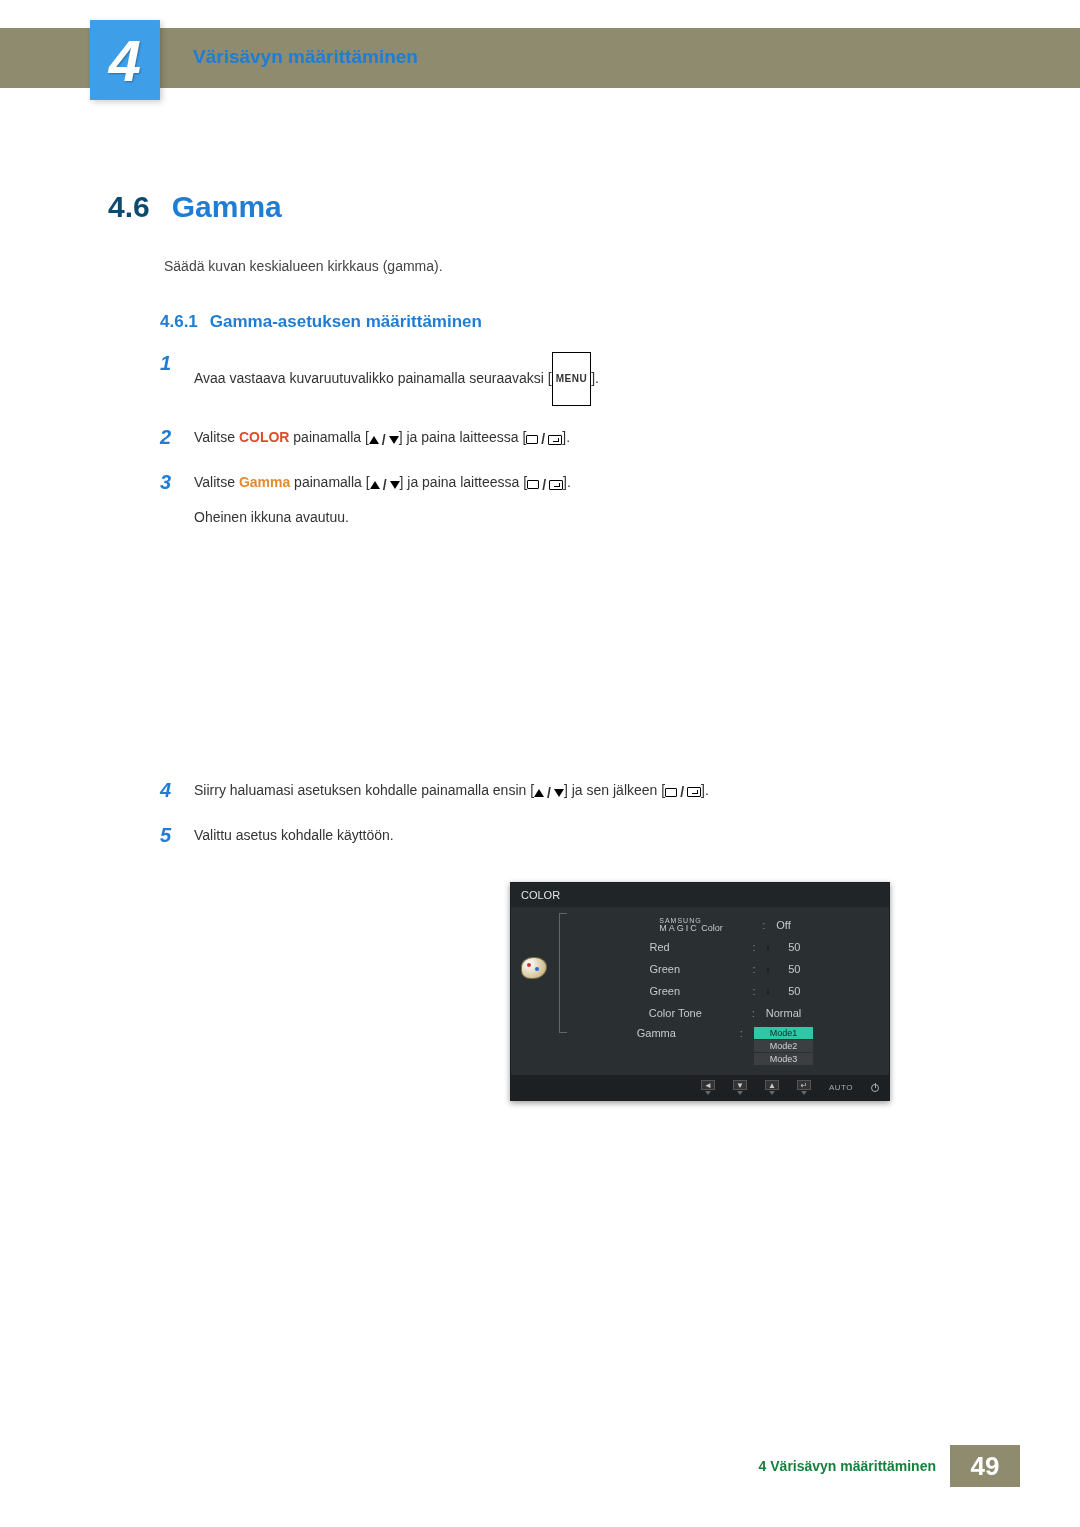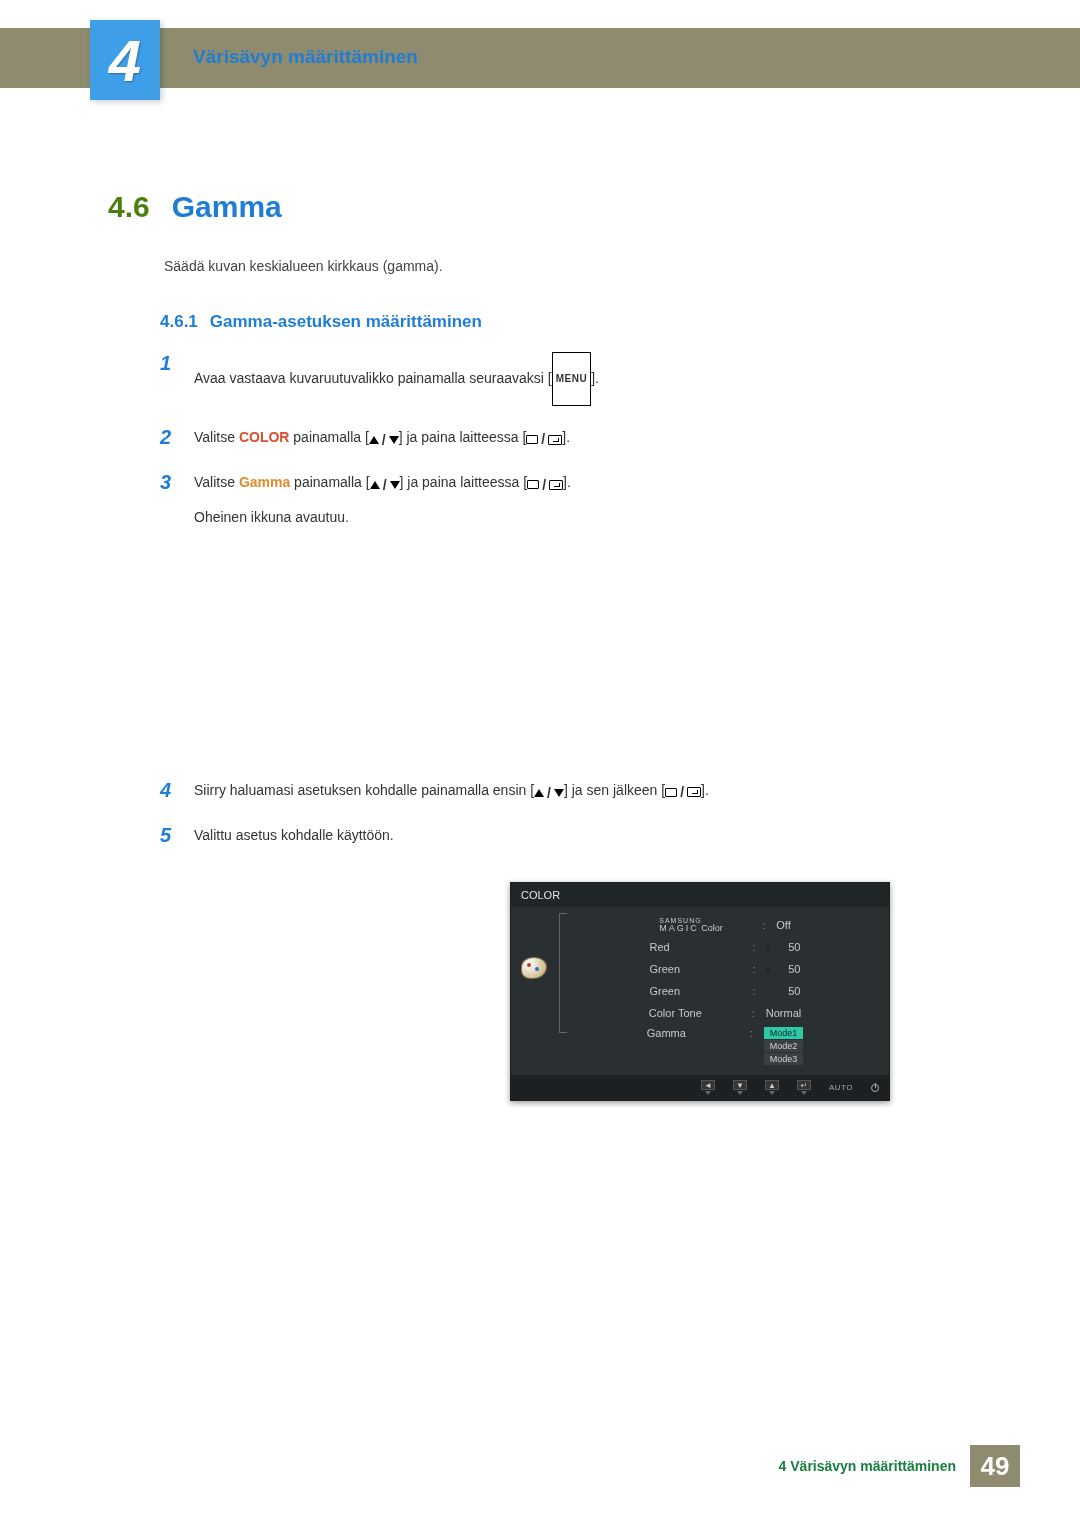--- a/index.html
+++ b/index.html
@@ -56,21 +56,21 @@
   }
   
   .sec-row {
     position: absolute;
     top: 190px;
     left: 108px;
     display: flex;
     align-items: baseline;
     gap: 22px;
   }
-  .sec-num { color: #4d7c0f; font-size: 30px; font-weight: 700; }
+  .sec-num { color: #0c4a6e; font-size: 30px; font-weight: 700; }
   .sec-title { color: #1f7dd4; font-size: 30px; font-weight: 700; }
   .sec-desc {
     position: absolute;
     top: 258px;
     left: 164px;
     font-size: 14px;
     color: #444;
   }
   
   .subsec-row {
@@ -140,41 +140,41 @@
   .osd-val { color:#c7cacc; }
   .osd-slider { flex:1; display:flex; align-items:center; gap:8px; }
   .slider-track { position:relative; height:5px; background:#555; flex:1; border:1px solid #222;}
   .slider-fill { position:absolute; left:0; top:0; bottom:0; width:50%; background:#bfbfbf;}
   .osd-num { width:24px; text-align:right; color:#c7cacc;}
   .magic-label { line-height:1; font-size:9px; }
   .magic-label .samsung { font-size:7px; letter-spacing:1px; display:block;}
   .magic-label .magic { font-size:9px; letter-spacing:2px; display:inline;}
   .magic-label .color { font-size:9px; }
   .gamma-box { display:flex; flex-direction:column; gap:1px; }
-  .gamma-opt { font-size:9px; padding:1px 6px; background:#3b3f42; }
+  .gamma-opt { font-size:9px; padding:1px 16px; background:#3b3f42; }
   .gamma-opt.sel { background:#2ec8a6; color:#0e2a24; }
   .osd-footer {
     background:#1c2022; padding:5px 10px; display:flex; justify-content:flex-end; gap:18px; align-items:center;
   }
   .fbtn { display:flex; flex-direction:column; align-items:center; gap:1px; font-size:7px; color:#777;}
   .fbtn .sym { color:#ccc; font-size:8px; background:#333; border:1px solid #555; width:14px; height:10px; display:flex;align-items:center;justify-content:center;}
   .fbtn .arrow-down { width:0;height:0;border-left:3px solid transparent;border-right:3px solid transparent;border-top:4px solid #666;}
   .auto-lbl { font-size:8px; color:#aaa; letter-spacing:.5px;}
   .power-ico { width:8px;height:8px;border:1px solid #aaa;border-radius:50%;position:relative;}
   .power-ico::after{content:"";position:absolute;top:-2px;left:3px;width:1px;height:5px;background:#aaa;}
   
   .footer {
     position:absolute;
     bottom:40px; right:60px;
     display:flex; align-items:center; gap:14px;
   }
   .footer-text { font-size:14px; font-weight:700; color:#15803d;}
   .footer-page {
     background:#8f8b6e; color:#fff; font-size:26px; font-weight:700;
-    width:50px; height:42px; display:flex; align-items:center; justify-content:center;
+    width:70px; height:42px; display:flex; align-items:center; justify-content:center;
   }
 </style>
 </head>
 <body>
 
 <div class="page">
   <div class="topbar"></div>
   <div class="chapter-tab">
     <span class="chapter-num">4</span>
   </div>

